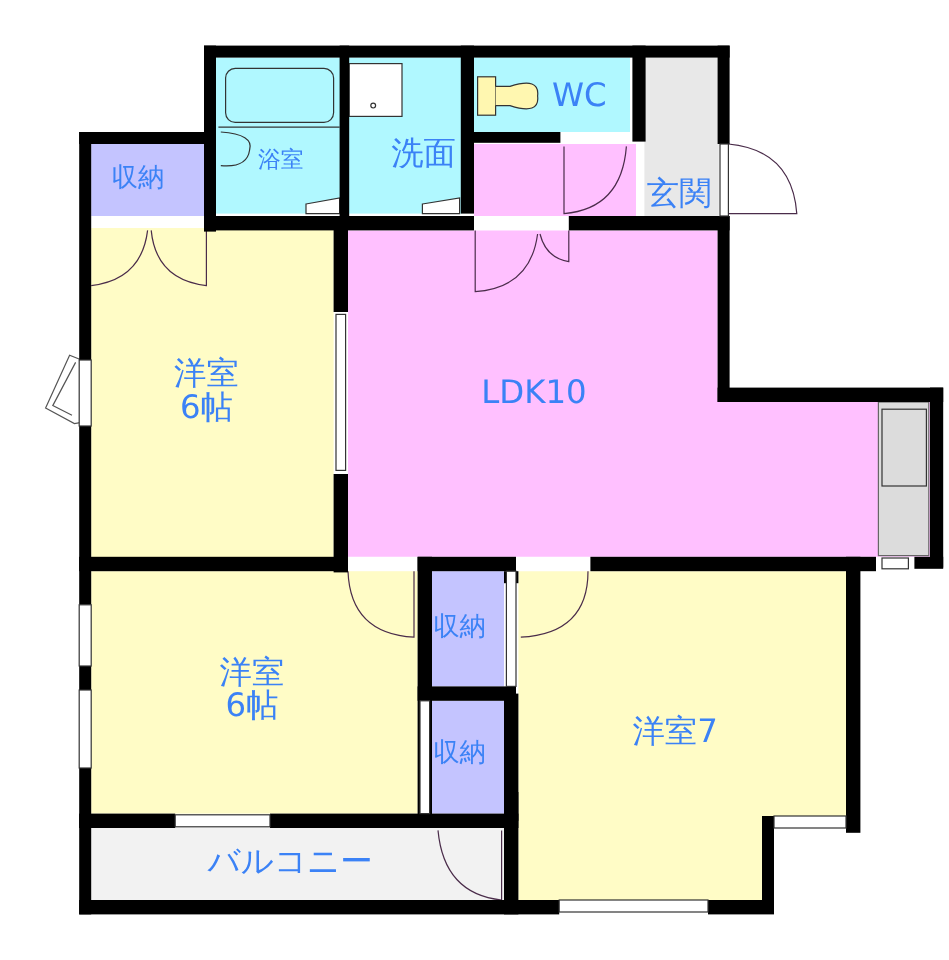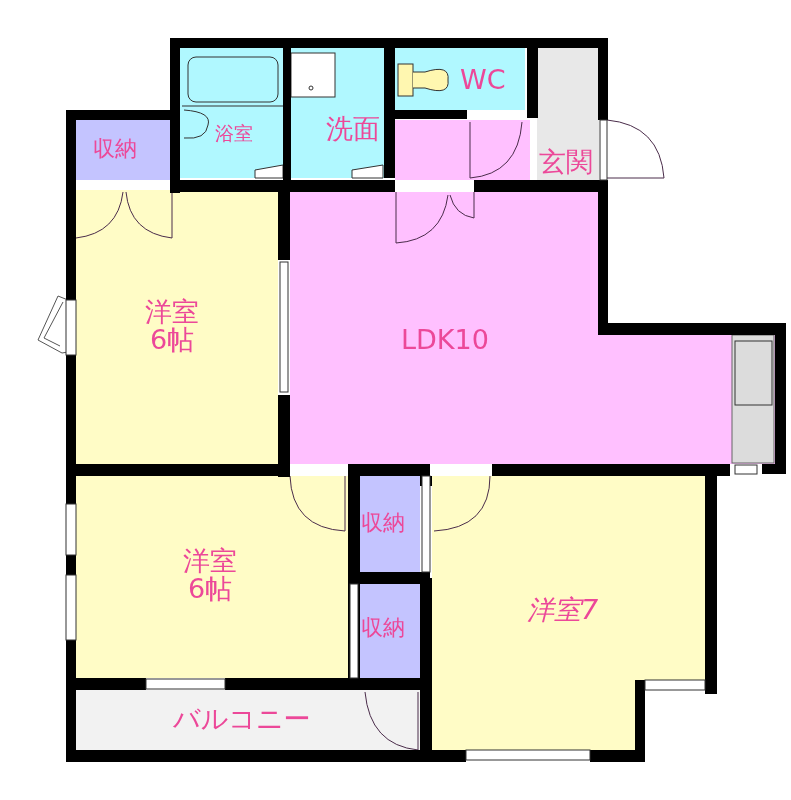--- a/index.html
+++ b/index.html
@@ -1,19 +1,19 @@
 <!DOCTYPE html>
 <html><head>
 <meta charset="utf-8">
 <style>
   html, body { margin: 0; padding: 0; background: #ffffff; }
   body { width: 791px; height: 800px; position: relative; overflow: hidden;
          font-family: "DejaVu Sans", "Liberation Sans", sans-serif; }
   #plan { position: absolute; left: 0; top: 0; width: 791px; height: 800px; }
-  .label { position: absolute; color: #ec4899; text-align: center; line-height: 1.05;
+  .label { position: absolute; color: #3b82f6; text-align: center; line-height: 1.05;
            font-family: "DejaVu Sans", "Liberation Sans", sans-serif; white-space: nowrap; }
   .lg { font-size: 27px; }
   .md { font-size: 22px; }
   .sm { font-size: 19px; text-align: center; }
 </style>
 </head>
 <body>
 
 <svg id="plan" viewBox="0 0 791 800" xmlns="http://www.w3.org/2000/svg">
 
@@ -119,24 +119,24 @@
 <div class="label lg" style="left:305px;top:115px;margin-left:21px;">洗面</div>
 <div class="label lg" style="left:460px;top:66px;">WC</div>
 <div class="label lg" style="left:539px;top:100px;margin-top:48px;">玄関</div>
 <div class="label md" style="left:93px;top:137px;">収納</div>
 
 <div class="label lg" style="left:145px;top:298px;">
   <div>洋室</div>
   <div>6帖</div>
 </div>
 
-<div class="label lg" style="left:401px;top:326px;">LDK10</div>
+<div class="label lg" style="left:401px;top:314px;">LDK10</div>
 
 <div class="label md" style="left:361px;top:511px;">収納</div>
 <div class="label md" style="left:361px;top:616px;">収納</div>
 
 <div class="label lg" style="left:183px;top:547px;">
   <div>洋室</div>
   <div>6帖</div>
 </div>
 
-<div class="label lg" style="left:527px;top:596px;font-style:italic;">洋室7</div>
+<div class="label lg" style="left:527px;top:596px;">洋室7</div>
 <div class="label lg" style="left:173px;top:705px;">バルコニー</div>
 
 </body></html>

